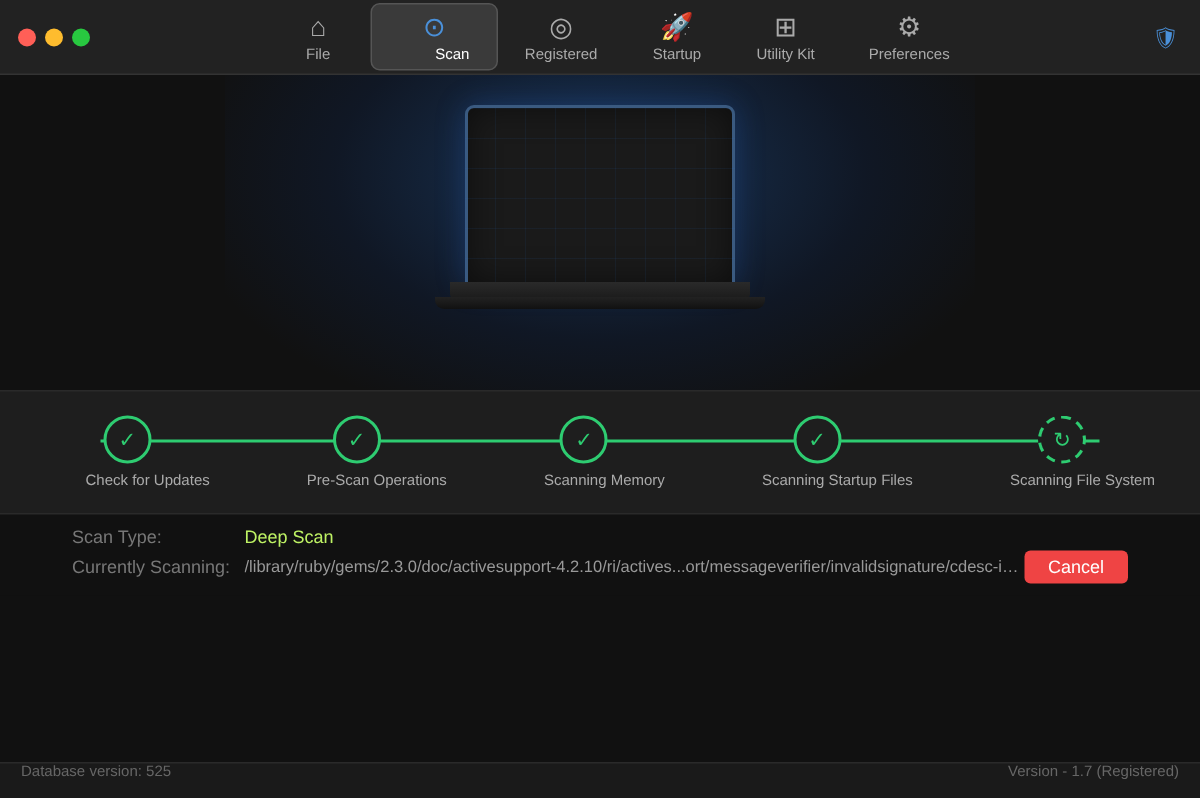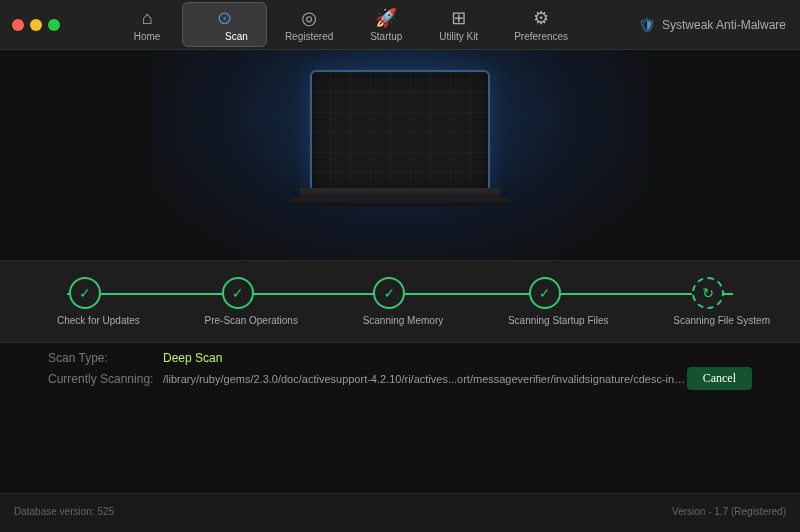--- a/index.html
+++ b/index.html
@@ -261,60 +261,59 @@
       color: #999;
       font-size: 11px;
       flex: 1;
       white-space: nowrap;
       overflow: hidden;
       text-overflow: ellipsis;
       max-width: 530px;
     }
     .cancel-btn {
       margin-left: auto;
-      background: #14532d;
+      background: #ef4444;
       border: none;
       border-radius: 4px;
       color: #fff;
       padding: 4px 16px;
       font-size: 12px;
       cursor: pointer;
       white-space: nowrap;
-      font-family: Liberation Serif, serif;
     }
 
     
     .footer {
       width: 100%;
       height: 24px;
       background: #1a1a1a;
       border-top: 1px solid #2a2a2a;
       display: flex;
-      align-items: flex-end;
+      align-items: flex-start;
       padding: 0 14px;
       font-size: 10px;
       color: #666;
       justify-content: space-between;
       position: absolute;
-      bottom: 15px;
+      bottom: 0;
     }
   </style>
 </head>
 <body>
 
 <div class="titlebar">
   <div class="traffic-lights">
     <div class="traffic-light tl-red"></div>
     <div class="traffic-light tl-yellow"></div>
     <div class="traffic-light tl-green"></div>
   </div>
   <div class="nav-items">
     <div class="nav-item">
       <span class="nav-icon">⌂</span>
-      <span class="nav-label">Home</span>
+      <span class="nav-label">File</span>
     </div>
     <div class="nav-item active">
       <span class="nav-icon">⊙</span>
       <span class="nav-label">Scan</span>
     </div>
     <div class="nav-item">
       <span class="nav-icon">◎</span>
       <span class="nav-label">Registered</span>
     </div>
     <div class="nav-item">
@@ -325,21 +324,20 @@
       <span class="nav-icon">⊞</span>
       <span class="nav-label">Utility Kit</span>
     </div>
     <div class="nav-item">
       <span class="nav-icon">⚙</span>
       <span class="nav-label">Preferences</span>
     </div>
   </div>
   <div class="brand">
     <span class="brand-shield">🛡</span>
-    <span>Systweak Anti-Malware</span>
   </div>
 </div>
 
 <div class="main-content" style="height: 458px;">
   <div class="glow-bg"></div>
 
   <div class="laptop-container">
     <div class="laptop-screen">
       <div class="scan-grid"></div>
       <span class="apple-logo"></span>

